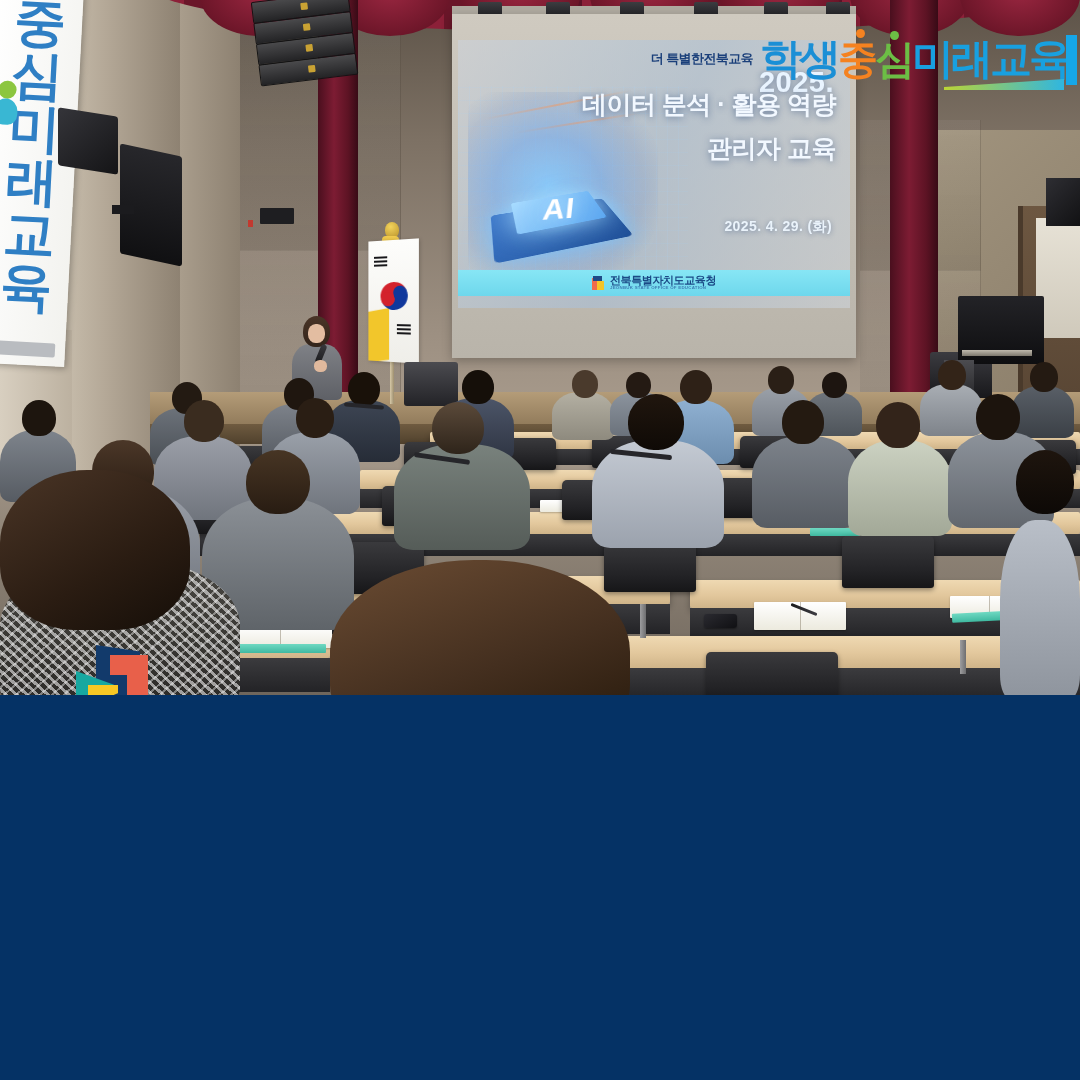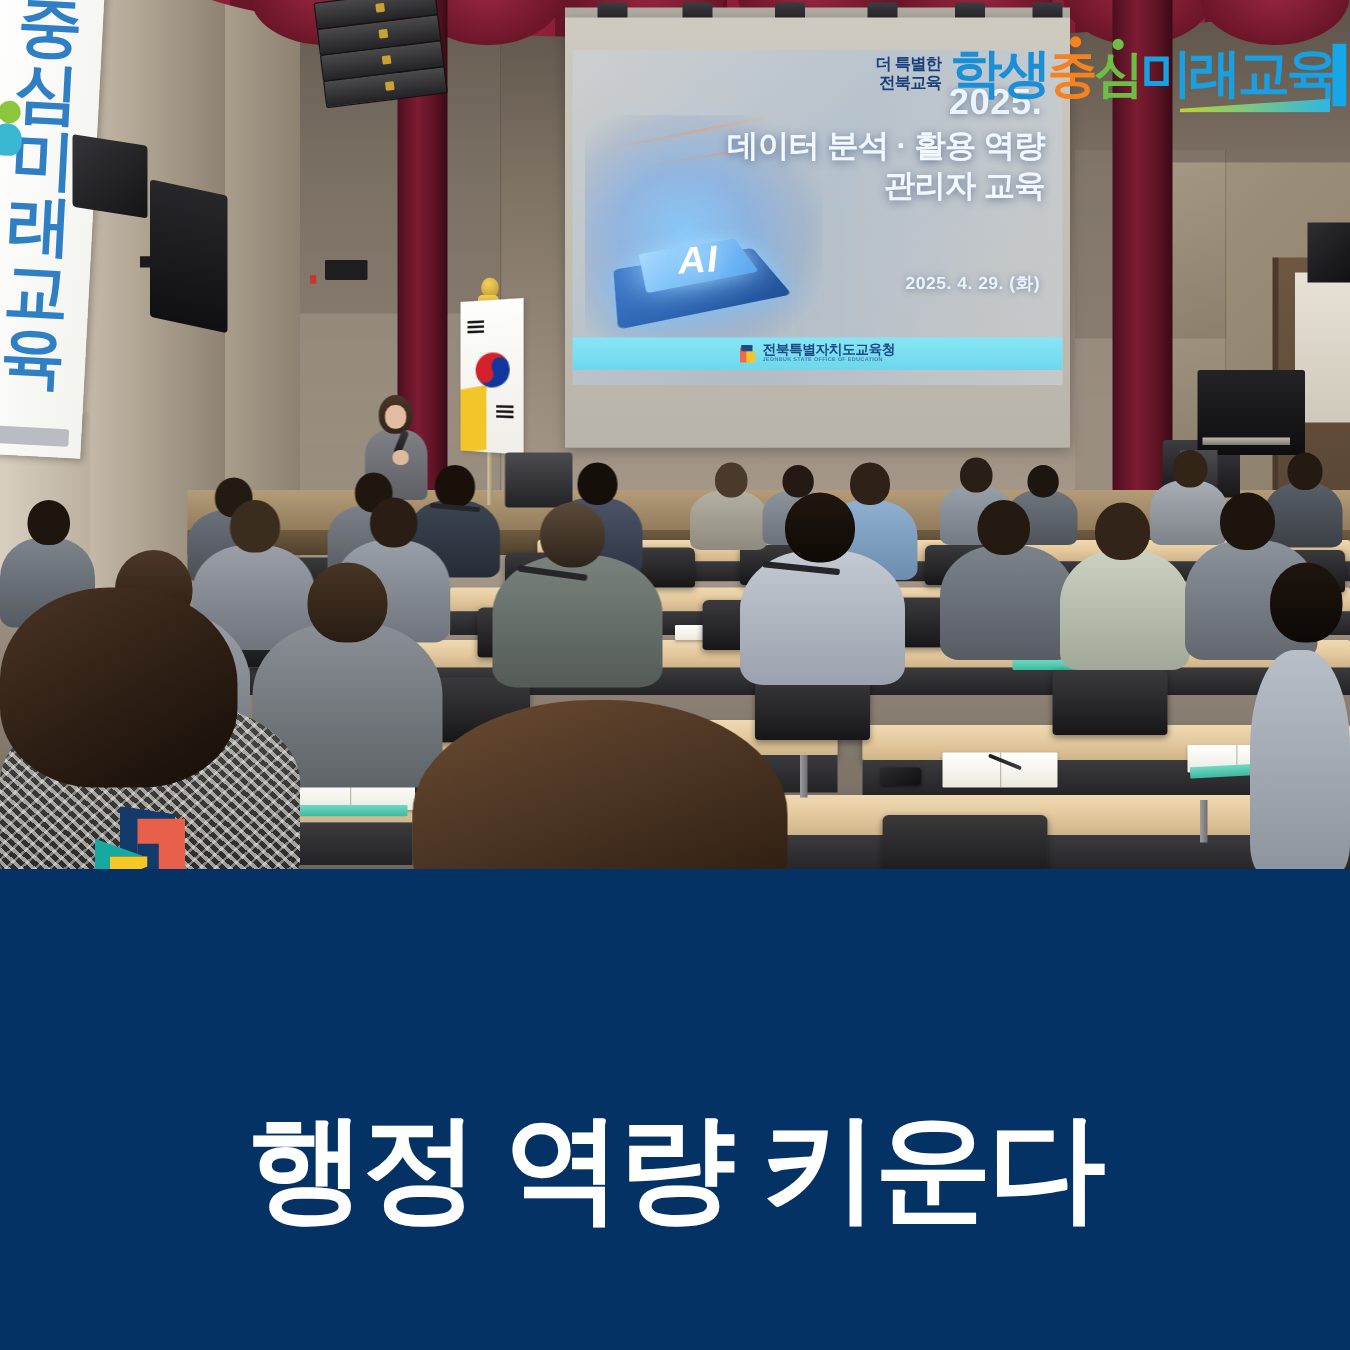--- a/index.html
+++ b/index.html
@@ -204,21 +204,21 @@
     position:absolute;height:2px;
     background:linear-gradient(90deg,rgba(255,150,90,0),rgba(255,170,110,.75),rgba(255,150,90,0));
     filter:blur(.6px);
   }
   .slide-year{
     position:absolute;right:16px;top:26px;
     color:#e9f4ff;font-size:29px;font-weight:800;letter-spacing:.5px;
     text-shadow:0 1px 6px rgba(40,70,120,.55);
   }
   .slide-l1{
-    position:absolute;right:14px;top:60px;
+    position:absolute;right:14px;top:48px;
     color:#f2f8ff;font-size:25px;font-weight:800;letter-spacing:-.5px;
     text-shadow:0 1px 7px rgba(40,70,120,.6);
     white-space:nowrap;
   }
   .slide-l2{
     position:absolute;right:14px;top:92px;
     color:#f2f8ff;font-size:25px;font-weight:800;letter-spacing:-.5px;
     text-shadow:0 1px 7px rgba(40,70,120,.6);
     white-space:nowrap;
   }
@@ -445,21 +445,21 @@
     background:#123a6b;
     clip-path:polygon(0 10%,60% 0,100% 34%,58% 52%,100% 70%,40% 100%,0 100%);
   }
 
   
   #brand{
     position:absolute;right:12px;top:30px;height:58px;
     display:flex;align-items:center;gap:7px;
   }
   .brand-small{
-    display:flex;flex-direction:column;line-height:1.12;
+    display:flex;line-height:1.12;
     color:#1a3f7a;font-size:13px;font-weight:800;letter-spacing:-.6px;
     text-align:right;
   }
   .brand-main{
     position:relative;display:flex;align-items:center;
   }
   .bm-a{color:#1a8fd6;font-size:42px;font-weight:900;letter-spacing:-3px;}
   .bm-orange{color:#f58220;font-size:40px;font-weight:900;letter-spacing:-3px;}
   .bm-green{color:#6cbe45;font-size:40px;font-weight:900;letter-spacing:-3px;}
   .bm-b{color:#18a0e0;font-size:42px;font-weight:900;letter-spacing:-3px;}
@@ -790,16 +790,15 @@
     <i class="em-navy"></i>
     <i class="em-coral"></i>
     <i class="em-coral-cut"></i>
     <i class="em-teal"></i>
     <i class="em-teal-cut"></i>
     <i class="em-yellow"></i>
     <i class="em-profile"></i>
   </div>
 
   <div id="band">
-    <div class="headline2" style="color:#ffffff;">행정 역량 키운다</div>
   </div>
 
 </div>
 
 </body></html>

